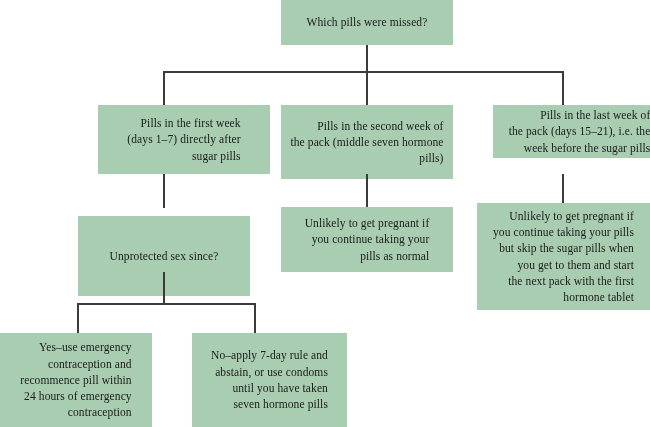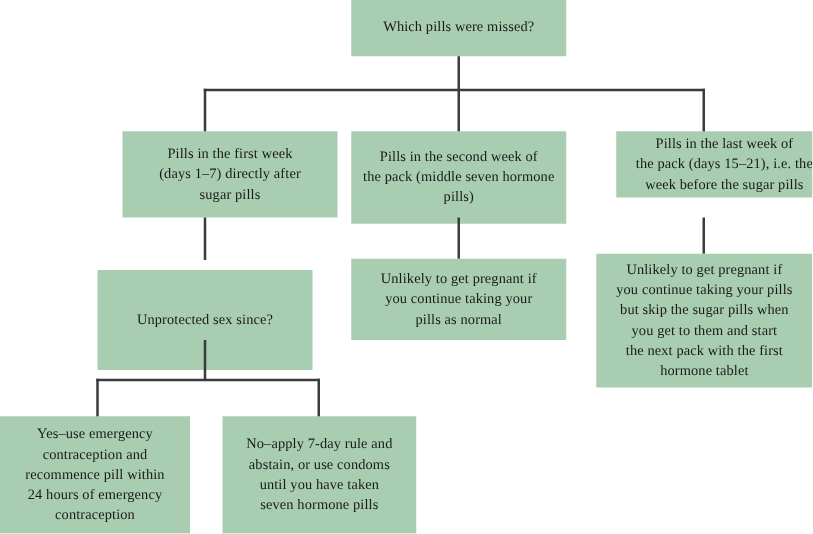--- a/index.html
+++ b/index.html
@@ -15,21 +15,21 @@
     overflow: hidden;
     font-family: "Liberation Serif", "DejaVu Serif", serif;
   }
   .node {
     position: absolute;
     background: #a9cdb1;
     color: #1a1a1a;
     display: flex;
     align-items: center;
     justify-content: center;
-    text-align: center;
+    text-align: right;
     box-sizing: border-box;
     padding: 4px 6px;
     font-size: 11.5px;
     line-height: 1.42;
     letter-spacing: 0.1px;
   }
   .node span {
     display: block;
     white-space: pre-line;
   }
@@ -101,20 +101,20 @@
   <div class="edge v" style="left:77px; top:303px; width:2px; height:31px;"></div>
   <div class="edge v" style="left:254px; top:303px; width:2px; height:31px;"></div>
 
   <div class="node" style="left:0px; top:333px; width:152px; height:94px;">
     <span>Yes–use emergency
 contraception and
 recommence pill within
 24 hours of emergency
 contraception</span>
   </div>
-  <div class="node" style="left:178px; top:333px; width:155px; height:94px;">
+  <div class="node" style="left:192px; top:333px; width:155px; height:94px;">
     <span>No–apply 7-day rule and
 abstain, or use condoms
 until you have taken
 seven hormone pills</span>
   </div>
 
 </div>
 
 </body></html>

